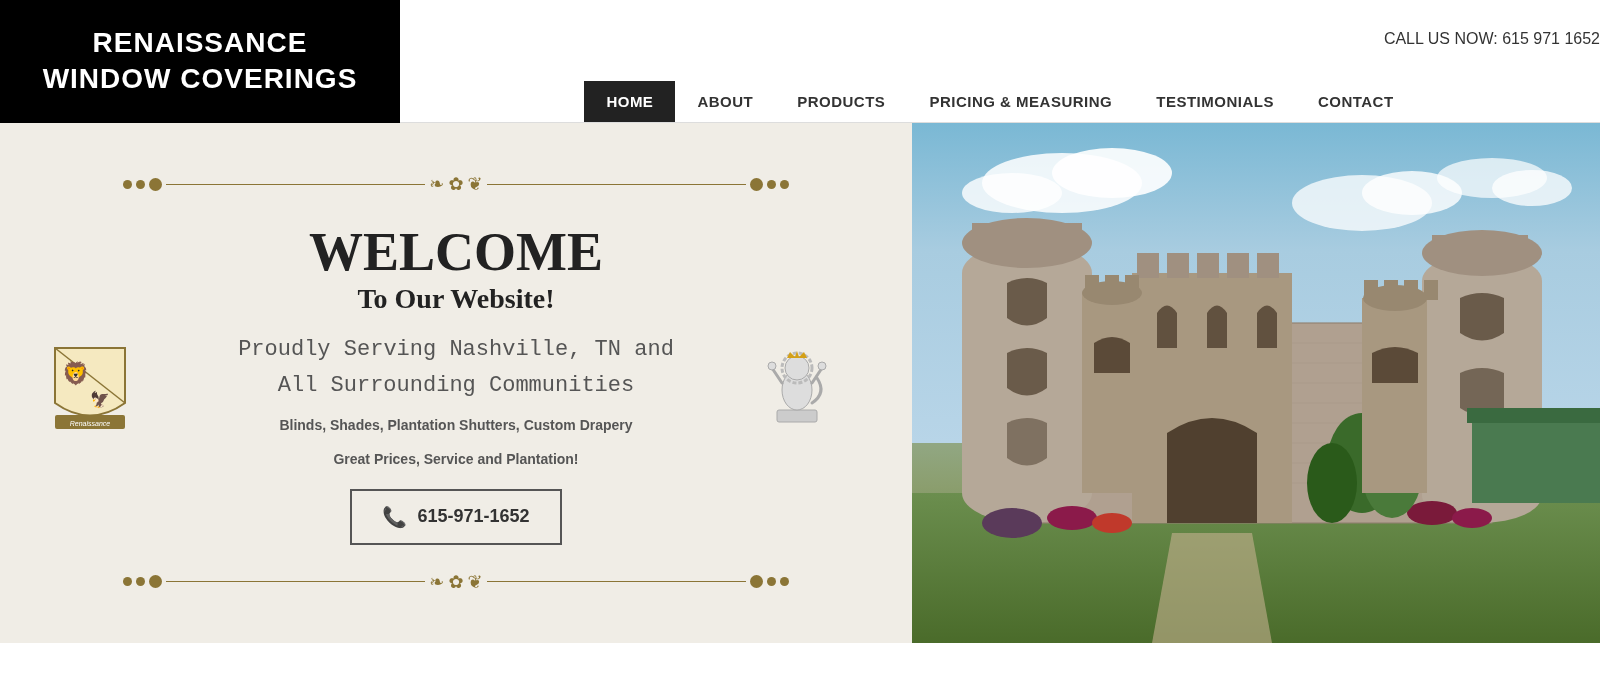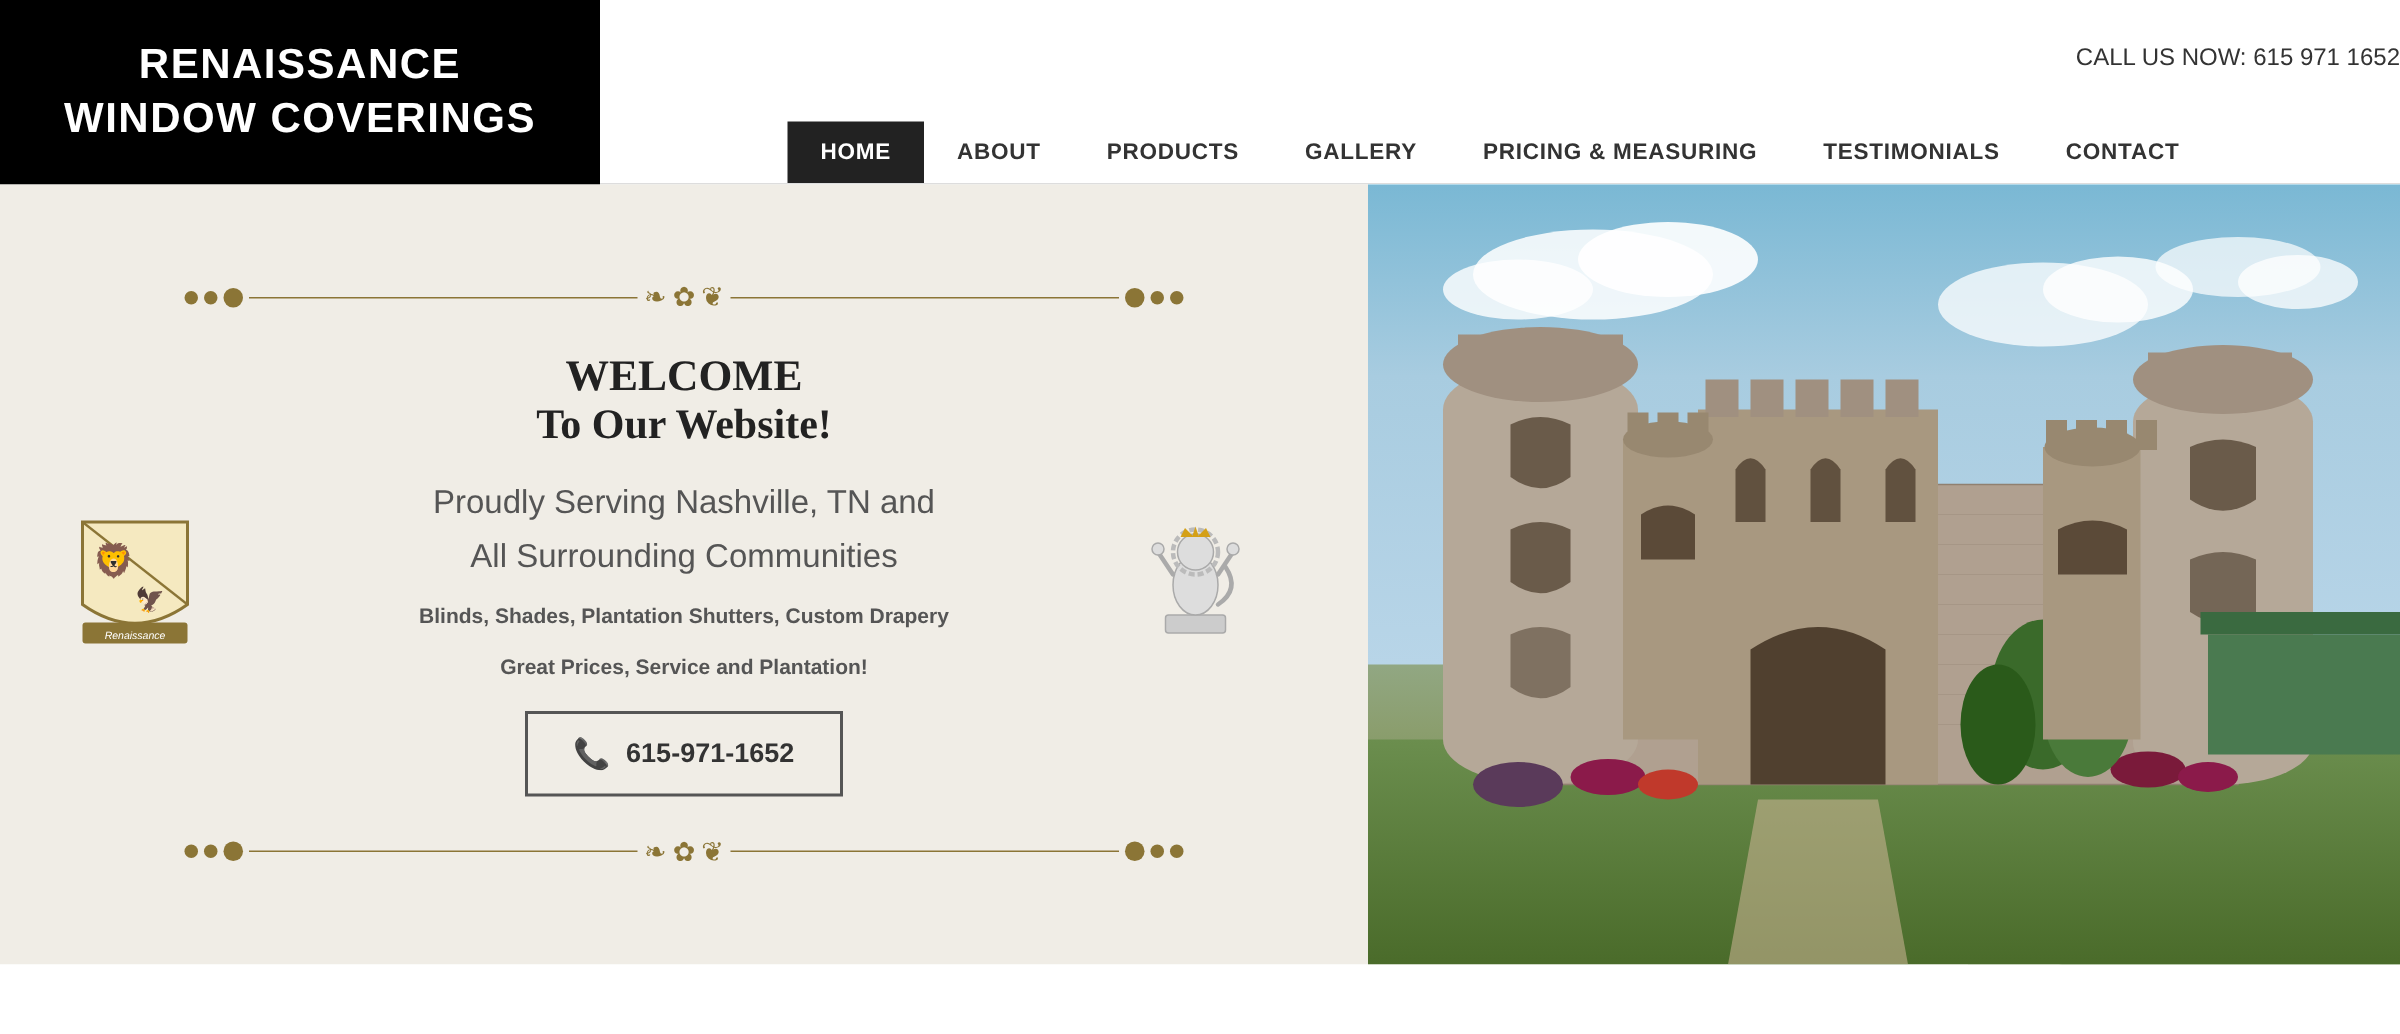--- a/index.html
+++ b/index.html
@@ -105,36 +105,36 @@
       width: 70px;
       height: 70px;
     }
 
     .content-center {
       text-align: center;
       z-index: 1;
       padding: 10px 120px;
     }
     .welcome-title {
-      font-size: 29px;
+      font-size: 54px;
       font-weight: bold;
       color: #222;
       font-family: Georgia, serif;
     }
     .welcome-subtitle {
       font-size: 28px;
       font-weight: bold;
       color: #222;
       font-family: Georgia, serif;
       margin-bottom: 20px;
     }
     .serving-text {
       font-size: 22px;
       color: #555;
-      font-family: Liberation Sans, sans-serif;
+      font-family: Liberation Mono, monospace;
       line-height: 1.4;
       margin-bottom: 5px;
       text-align: center;
     }
     .products-text {
       font-size: 14px;
       color: #555;
       line-height: 1.6;
       margin-top: 12px;
       font-weight: bold;
@@ -207,21 +207,20 @@
       <span>RENAISSANCE</span><br>
       <span>WINDOW COVERINGS</span>
     </div>
   </div>
   <div class="header-right">
     <div class="call-us">CALL US NOW: 615 971 1652</div>
     <nav class="nav">
       <div class="nav-item active">HOME</div>
       <div class="nav-item">ABOUT</div>
       <div class="nav-item">PRODUCTS</div>
-      <div class="nav-item">GALLERY</div>
       <div class="nav-item">PRICING &amp; MEASURING</div>
       <div class="nav-item">TESTIMONIALS</div>
       <div class="nav-item">CONTACT</div>
     </nav>
   </div>
 </div>
 
 <div class="main">
 
   <div class="left-panel">

